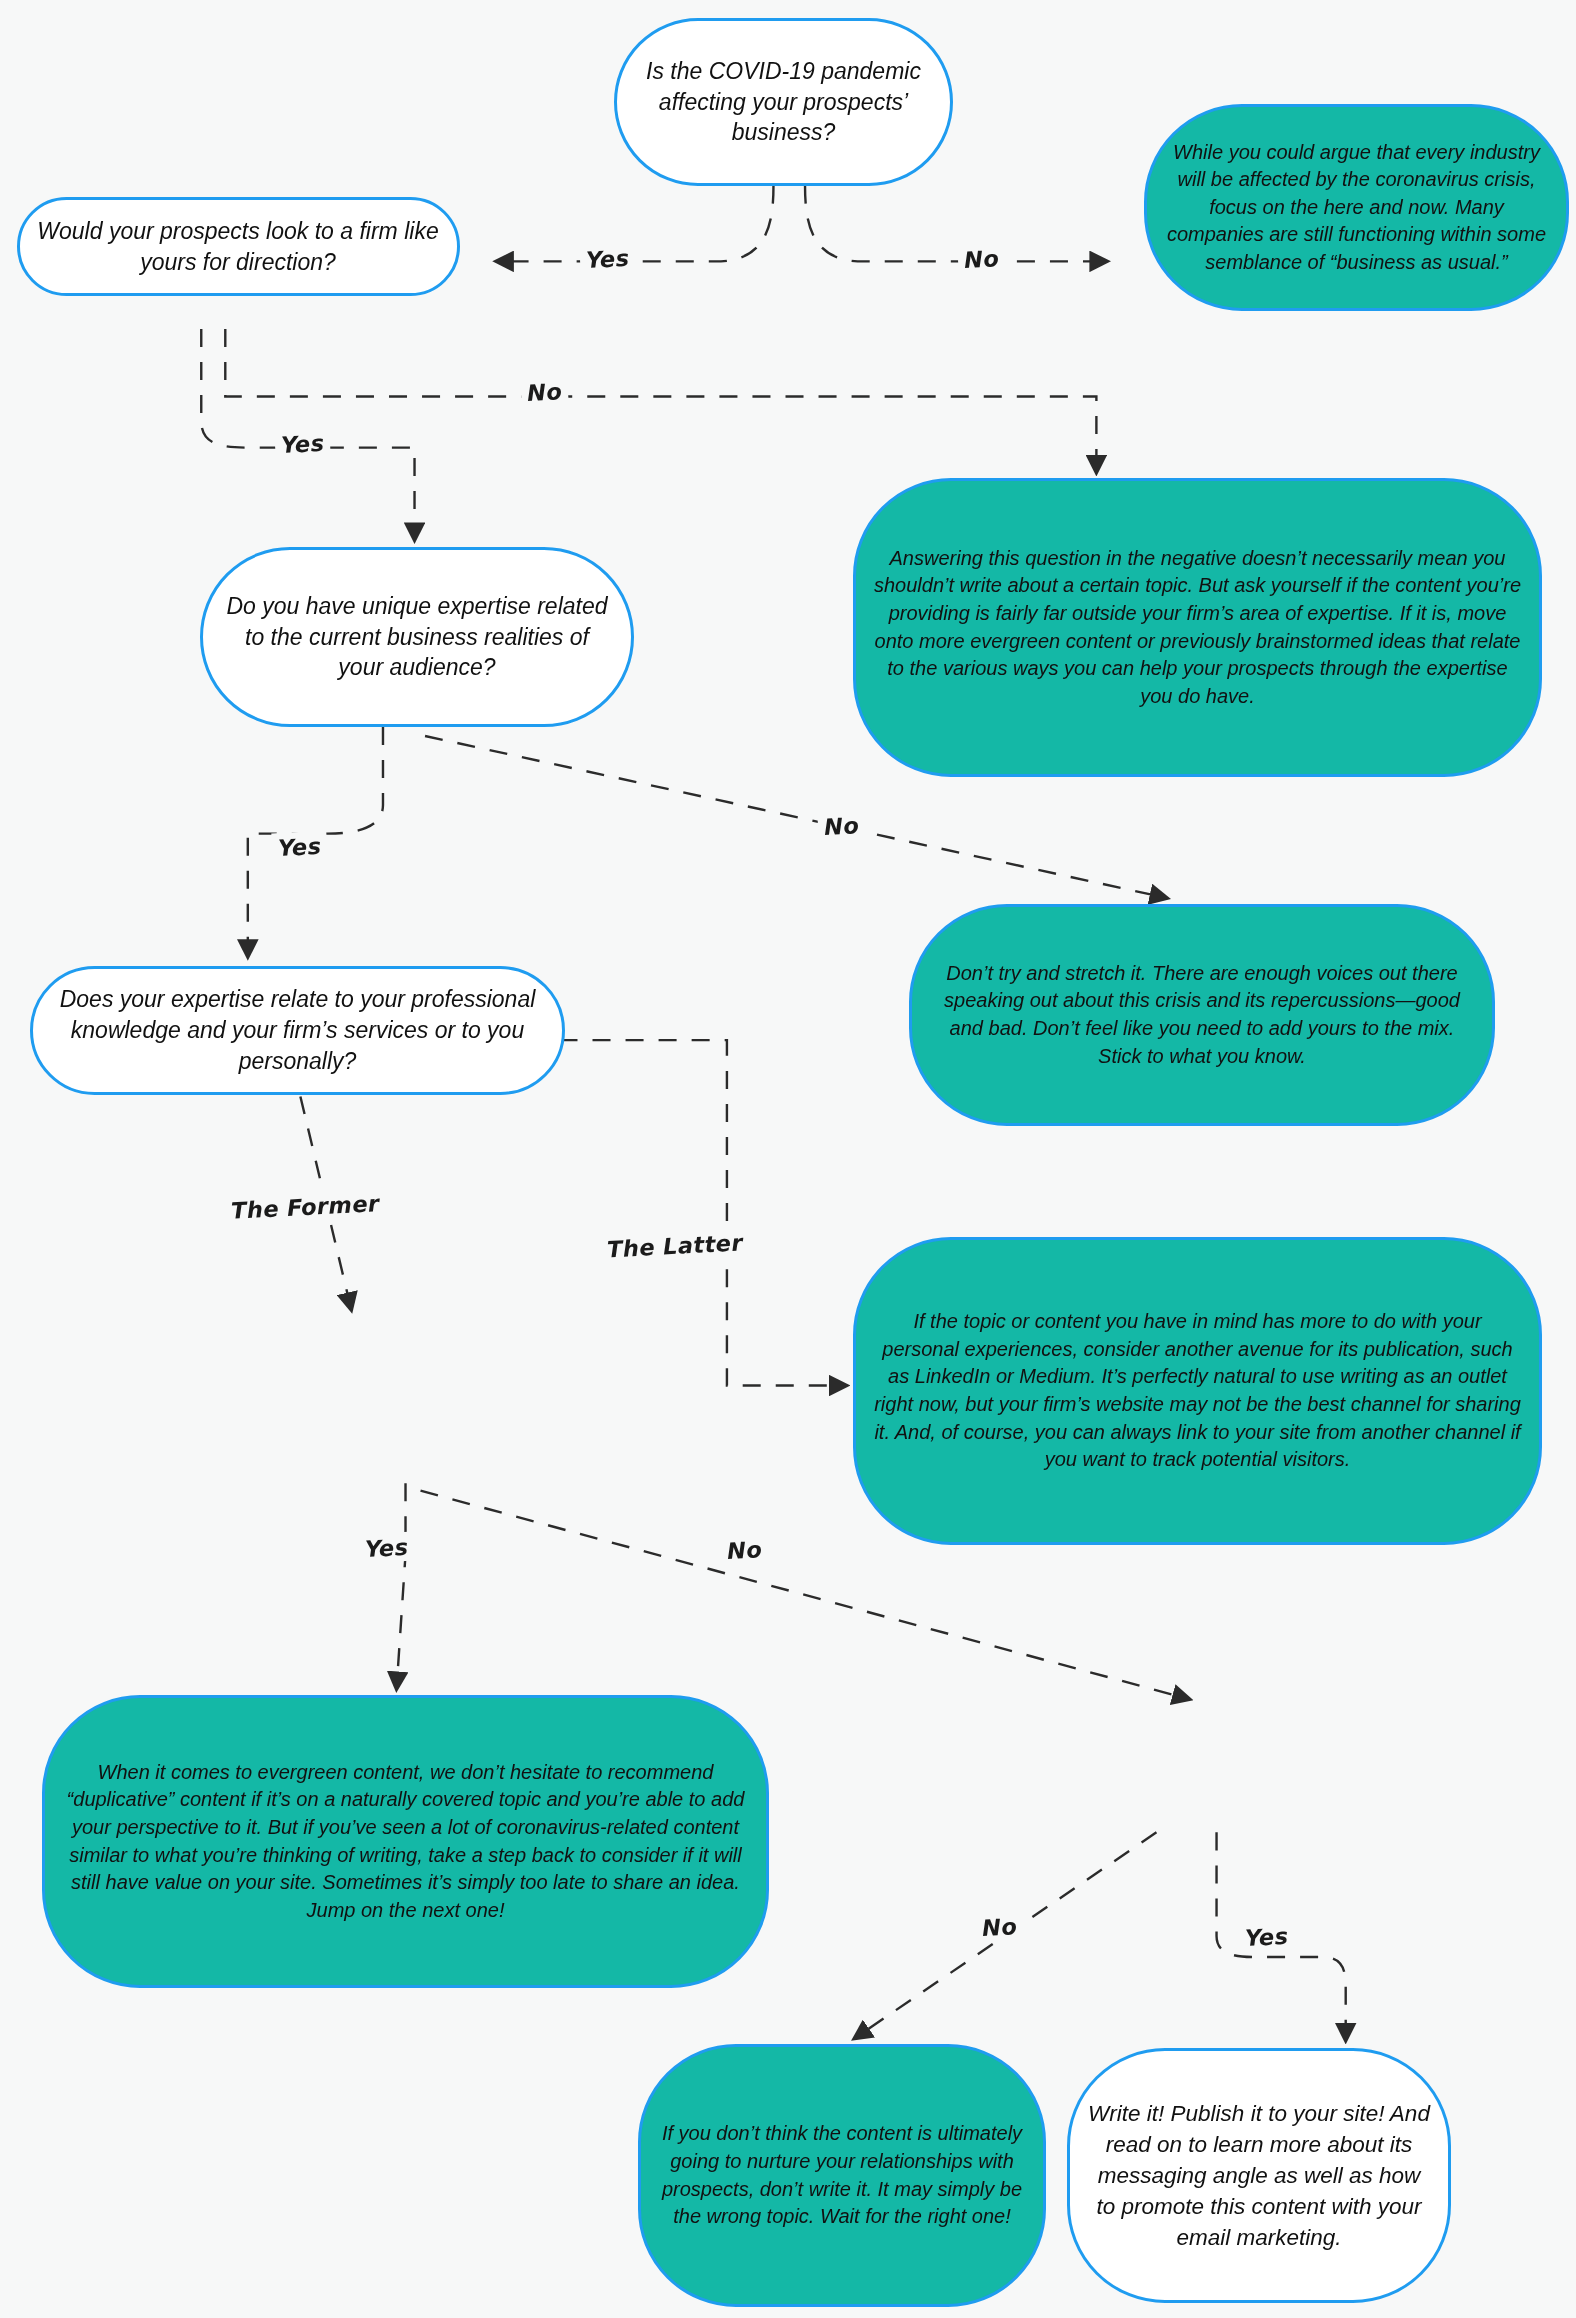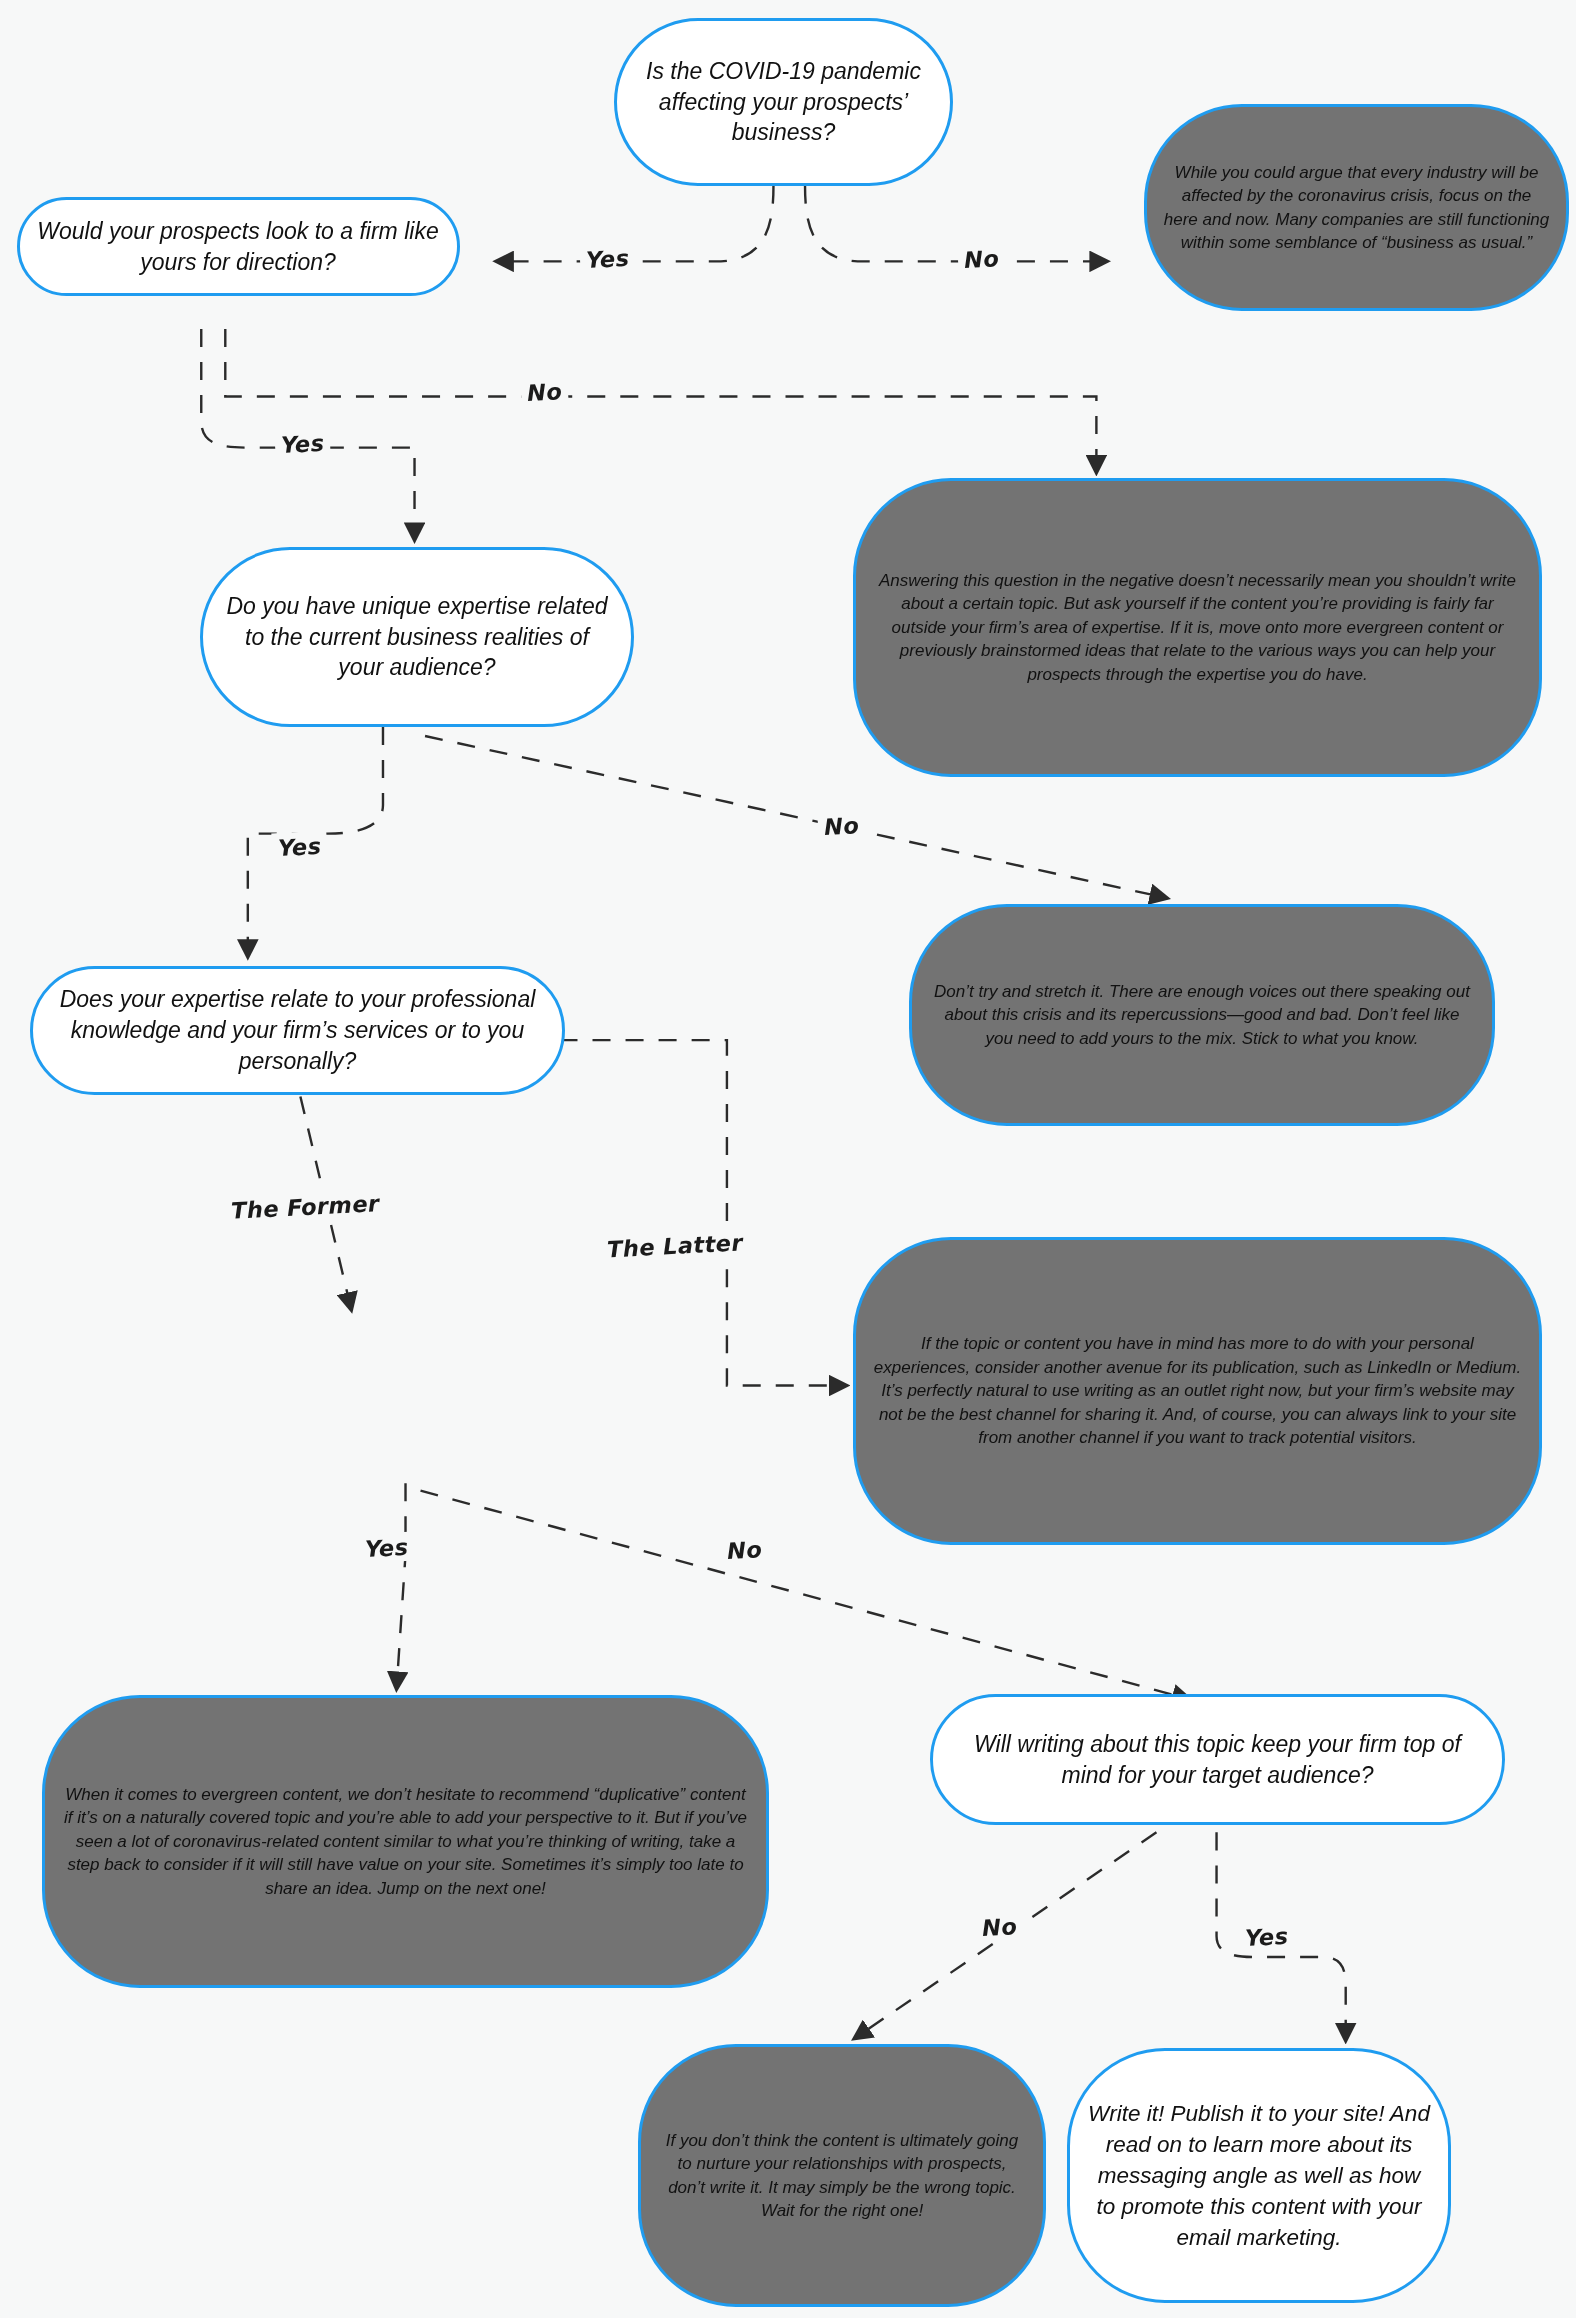--- a/index.html
+++ b/index.html
@@ -17,24 +17,24 @@
     box-sizing:border-box;
     border:3.8px solid #1f9cf0;
     background:#ffffff;
     display:flex;align-items:center;justify-content:center;
     text-align:center;
     color:#111111;
     padding:7.5px 16.5px;
   }
   .node.q{border-radius:120px;font-size:23px;line-height:1.34;}
   .node.note{
-    background:#737373;
+    background:#14b8a6;
     font-style:italic;
     border-radius:98px;
-    font-size:17px;line-height:1.38;
+    font-size:20px;line-height:1.38;
   }
   .node.note-white{
     background:#ffffff;
     font-style:italic;
     border-radius:98px;
     font-size:22.5px;line-height:1.38;
   }
   .node .txt{display:block;width:100%;font-style:italic;}
   .elabel{
     position:absolute;
@@ -118,23 +118,20 @@
 
   <div class="node note" style="left:853px;top:1237px;width:689px;height:308px;">
     <span class="txt">If the topic or content you have in mind has more to do with your personal experiences, consider another avenue for its publication, such as LinkedIn or Medium. It’s perfectly natural to use writing as an outlet right now, but your firm’s website may not be the best channel for sharing it. And, of course, you can always link to your site from another channel if you want to track potential visitors.</span>
   </div>
 
 
   <div class="node note" style="left:42px;top:1695px;width:727px;height:293px;">
     <span class="txt">When it comes to evergreen content, we don’t hesitate to recommend “duplicative” content if it’s on a naturally covered topic and you’re able to add your perspective to it. But if you’ve seen a lot of coronavirus-related content similar to what you’re thinking of writing, take a step back to consider if it will still have value on your site. Sometimes it’s simply too late to share an idea. Jump on the next one!</span>
   </div>
 
-  <div class="node q" style="left:930px;top:1694px;width:575px;height:131px;">
-    <span class="txt">Will writing about this topic keep your firm top of mind for your target audience?</span>
-  </div>
 
   <div class="node note" style="left:638px;top:2044px;width:408px;height:263px;">
     <span class="txt">If you don’t think the content is ultimately going to nurture your relationships with prospects, don’t write it. It may simply be the wrong topic. Wait for the right one!</span>
   </div>
 
   <div class="node note-white" style="left:1067px;top:2048px;width:384px;height:255px;">
     <span class="txt">Write it! Publish it to your site! And read on to learn more about its messaging angle as well as how to promote this content with your email marketing.</span>
   </div>
 
   <div class="elabel" style="left:580px;top:244px;transform:rotate(-3deg);">Yes</div>

